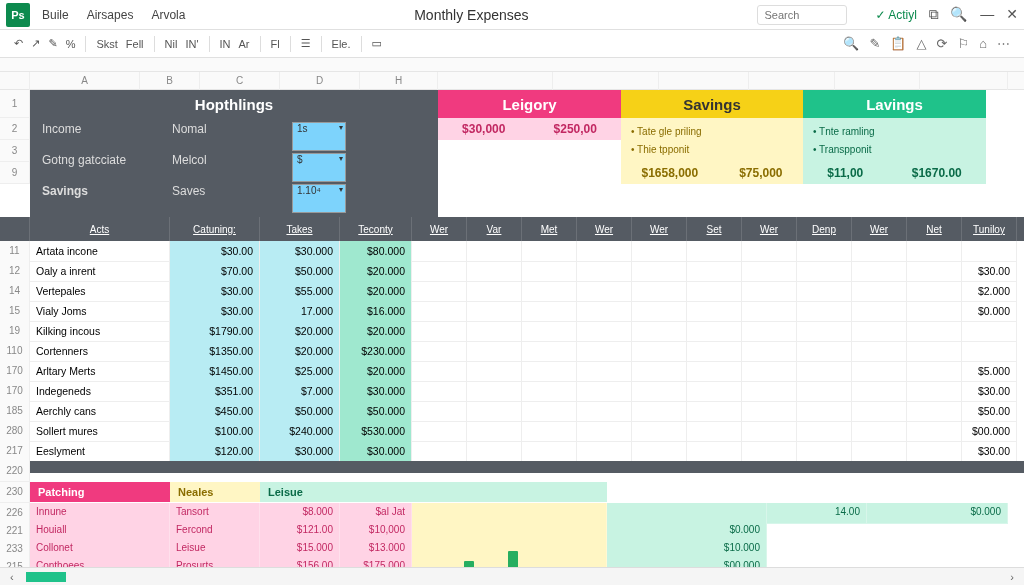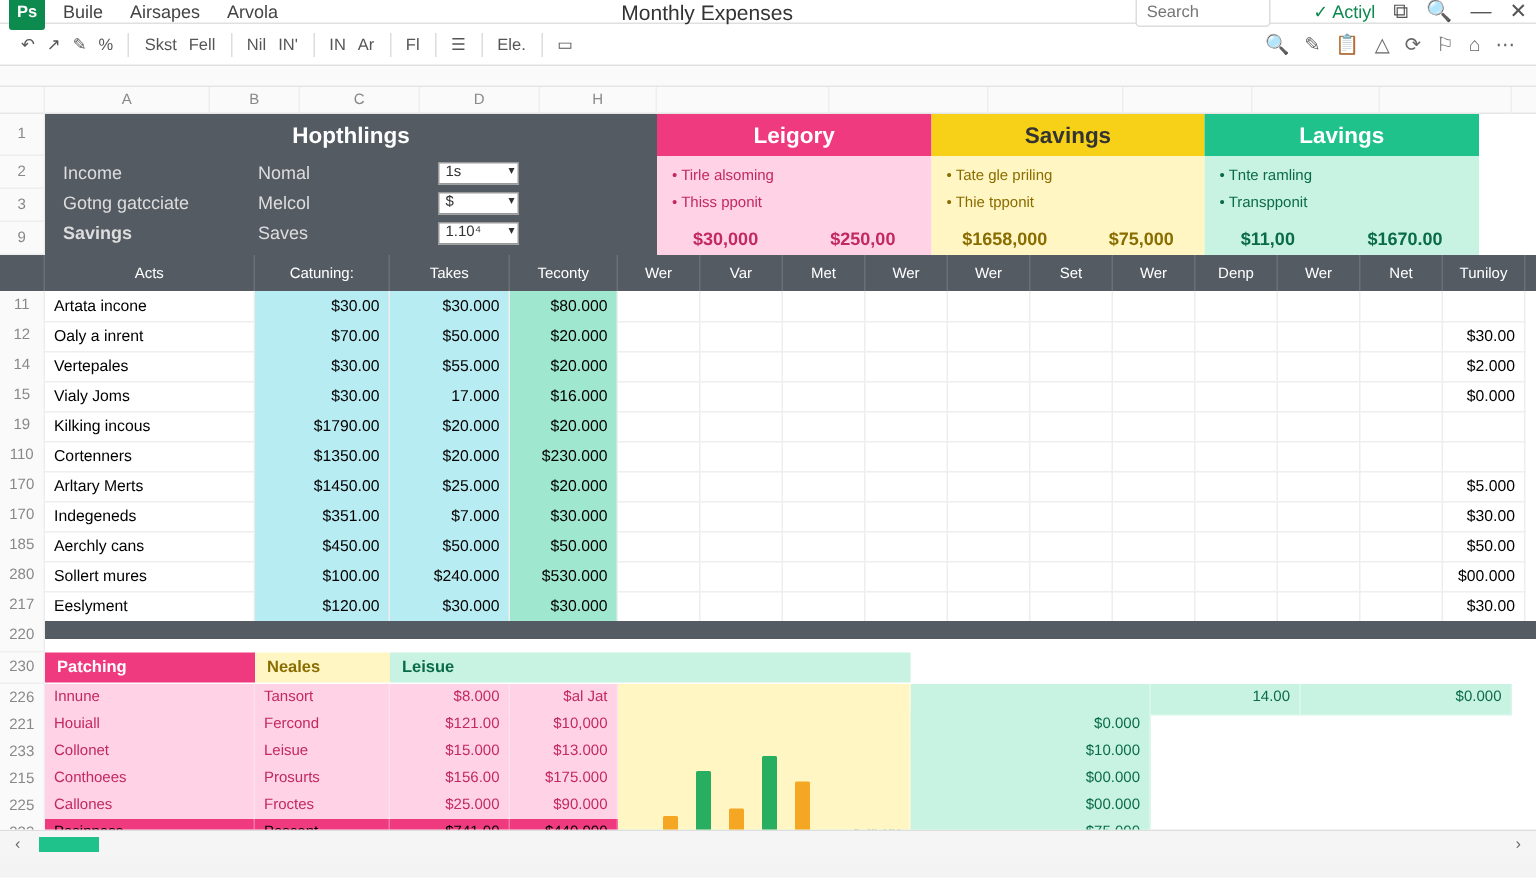--- a/index.html
+++ b/index.html
@@ -1,19 +1,19 @@
 <!DOCTYPE html>
 <html><head>
 <meta charset="utf-8">
 <style>
 * { box-sizing: border-box; margin: 0; padding: 0; font-family: "Segoe UI", Arial, sans-serif; }
 html, body { width: 1024px; height: 585px; overflow: hidden; background: #f3f3f3; }
 
 
-.titlebar { display: flex; align-items: center; height: 16px; background: #fff; border-bottom: 1px solid #e0e0e0; padding: 0 6px; }
+.titlebar { display: flex; align-items: center; height: 30px; background: #fff; border-bottom: 1px solid #e0e0e0; padding: 0 6px; }
 .logo { width: 24px; height: 24px; background: #0d8a4e; color: #fff; font-size: 11px; font-weight: 700; display: flex; align-items: center; justify-content: center; border-radius: 2px; }
 .topmenu { display: flex; gap: 18px; margin-left: 12px; font-size: 12px; color: #444; }
 .doc-title { flex: 1; text-align: center; font-size: 14px; color: #333; }
 .search { width: 90px; height: 20px; border: 1px solid #ddd; border-radius: 3px; font-size: 11px; padding: 0 6px; color: #888; }
 .apply { color: #0d8a4e; font-size: 12px; margin-left: 28px; }
 .winicons { display: flex; gap: 12px; margin-left: 12px; color: #555; font-size: 14px; }
 .winicons span { cursor: pointer; }
 
 
 .toolbar { display: flex; align-items: center; height: 28px; background: #fff; border-bottom: 1px solid #e0e0e0; padding: 0 14px; gap: 10px; font-size: 11px; color: #555; }
@@ -41,25 +41,25 @@
 
 .grey-panel { background: #555b63; color: #fff; }
 .pink { background: #f03a7f; }
 .pink-light { background: #ffd3e5; color: #c22862; }
 .yellow { background: #f6d117; color: #333; }
 .yellow-light { background: #fff6c4; color: #8a6d00; }
 .green { background: #1fc28a; }
 .green-light { background: #c8f3e2; color: #0a6b48; }
 
 .grey-panel .lbl { font-size: 12px; color: #ddd; }
-.grey-panel .dd { display: inline-block; width: 54px; height: 15px; background: #ffffff; color: #333; font-size: 10px; text-align: left; padding: 0 4px; border: 1px solid #999; position: relative; }
+.grey-panel .dd { display: inline-block; width: 54px; height: 29px; background: #7dd3fc; color: #333; font-size: 10px; text-align: left; padding: 0 4px; border: 1px solid #999; position: relative; }
 .grey-panel .dd::after { content: "▾"; position: absolute; right: 2px; font-size: 8px; }
 
 
-.months { display: grid; grid-template-columns: 30px 140px 90px 80px 72px repeat(11,55px) 21px; height: 24px; background: #555b63; color: #fff; font-size: 10px; }
+.months { display: grid; grid-template-columns: 30px 140px 90px 80px 72px repeat(11,55px) 21px; height: 24px; background: #555b63; color: #fff; font-size: 10px; text-decoration: underline; }
 .months div { display: flex; align-items: center; justify-content: center; border-right: 1px solid #6b7077; }
 
 
 .datarow { display: grid; grid-template-columns: 30px 140px 90px 80px 72px repeat(11,55px) 21px; height: 20px; font-size: 10.5px; }
 .cell { border-right: 1px solid #eee; border-bottom: 1px solid #eee; padding: 0 6px; line-height: 20px; overflow: hidden; white-space: nowrap; }
 .cell.r { text-align: right; }
 .cyan { background: #b8ecf3; }
 .mint { background: #9fe8cf; }
 
 
@@ -179,24 +179,20 @@
           <span class="lbl">Melcol</span>
           <span class="dd">$</span>
         <span class="lbl" style="font-weight:600;">Savings</span>
           <span class="lbl">Saves</span>
           <span class="dd">1.10⁴</span>
       </div>
     </div>
 
     <div id="blk0">
         <div class="summary-head pink">Leigory</div>
-    <div class="summary-body pink-light">
-          <span>• Tirle alsoming</span>
-          <span>• Thiss pponit</span>
-        </div>
     <div class="summary-vals pink-light">
           <span>$30,000</span>
           <span>$250,00</span>
         </div>
       </div>
       <div id="blk1">
         <div class="summary-head yellow">Savings</div>
     <div class="summary-body yellow-light">
           <span>• Tate gle priling</span>
           <span>• Thie tpponit</span>

